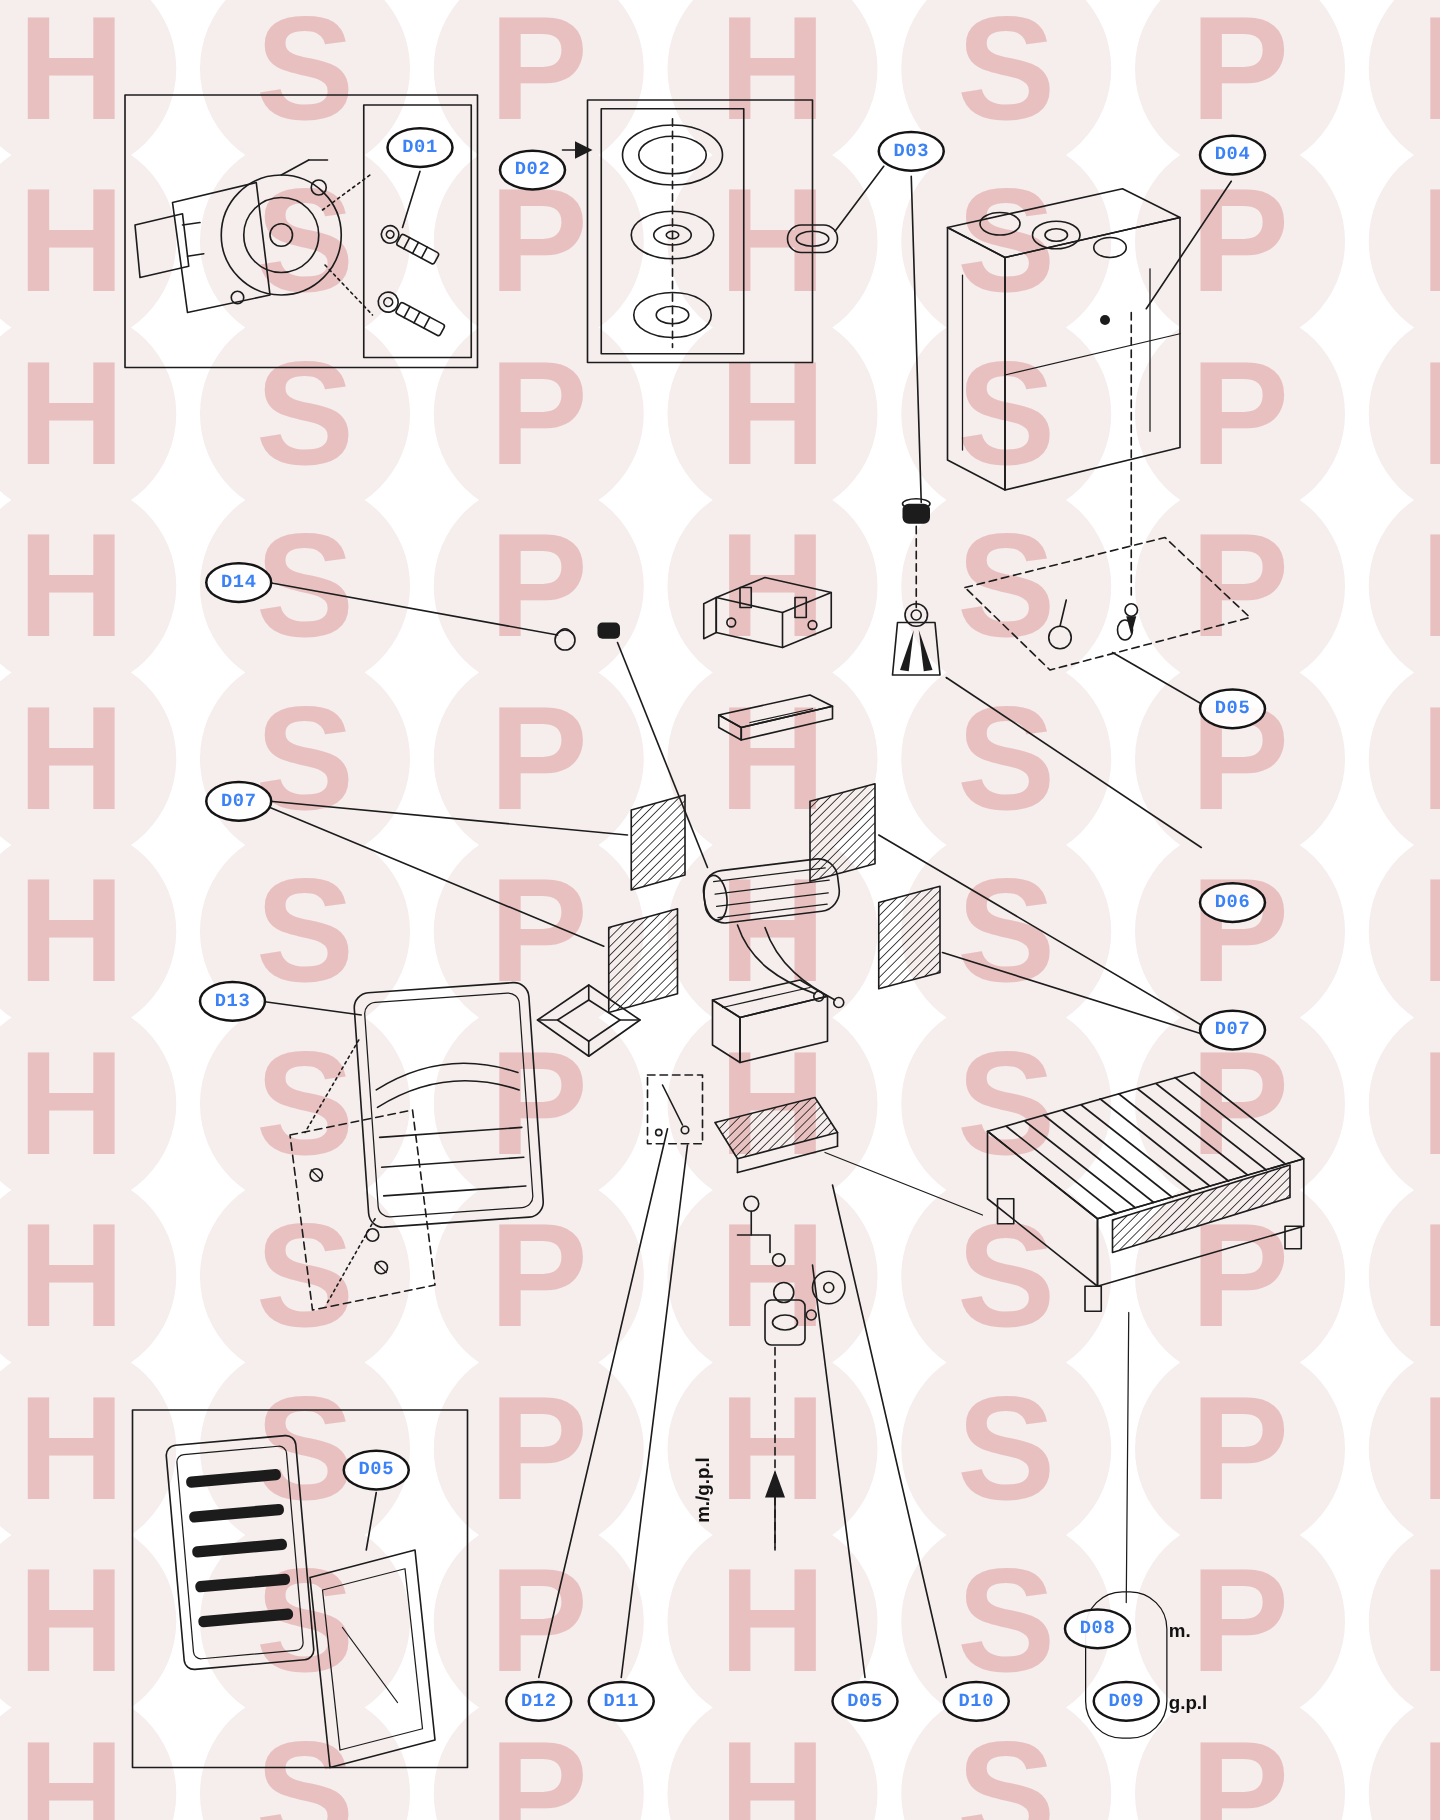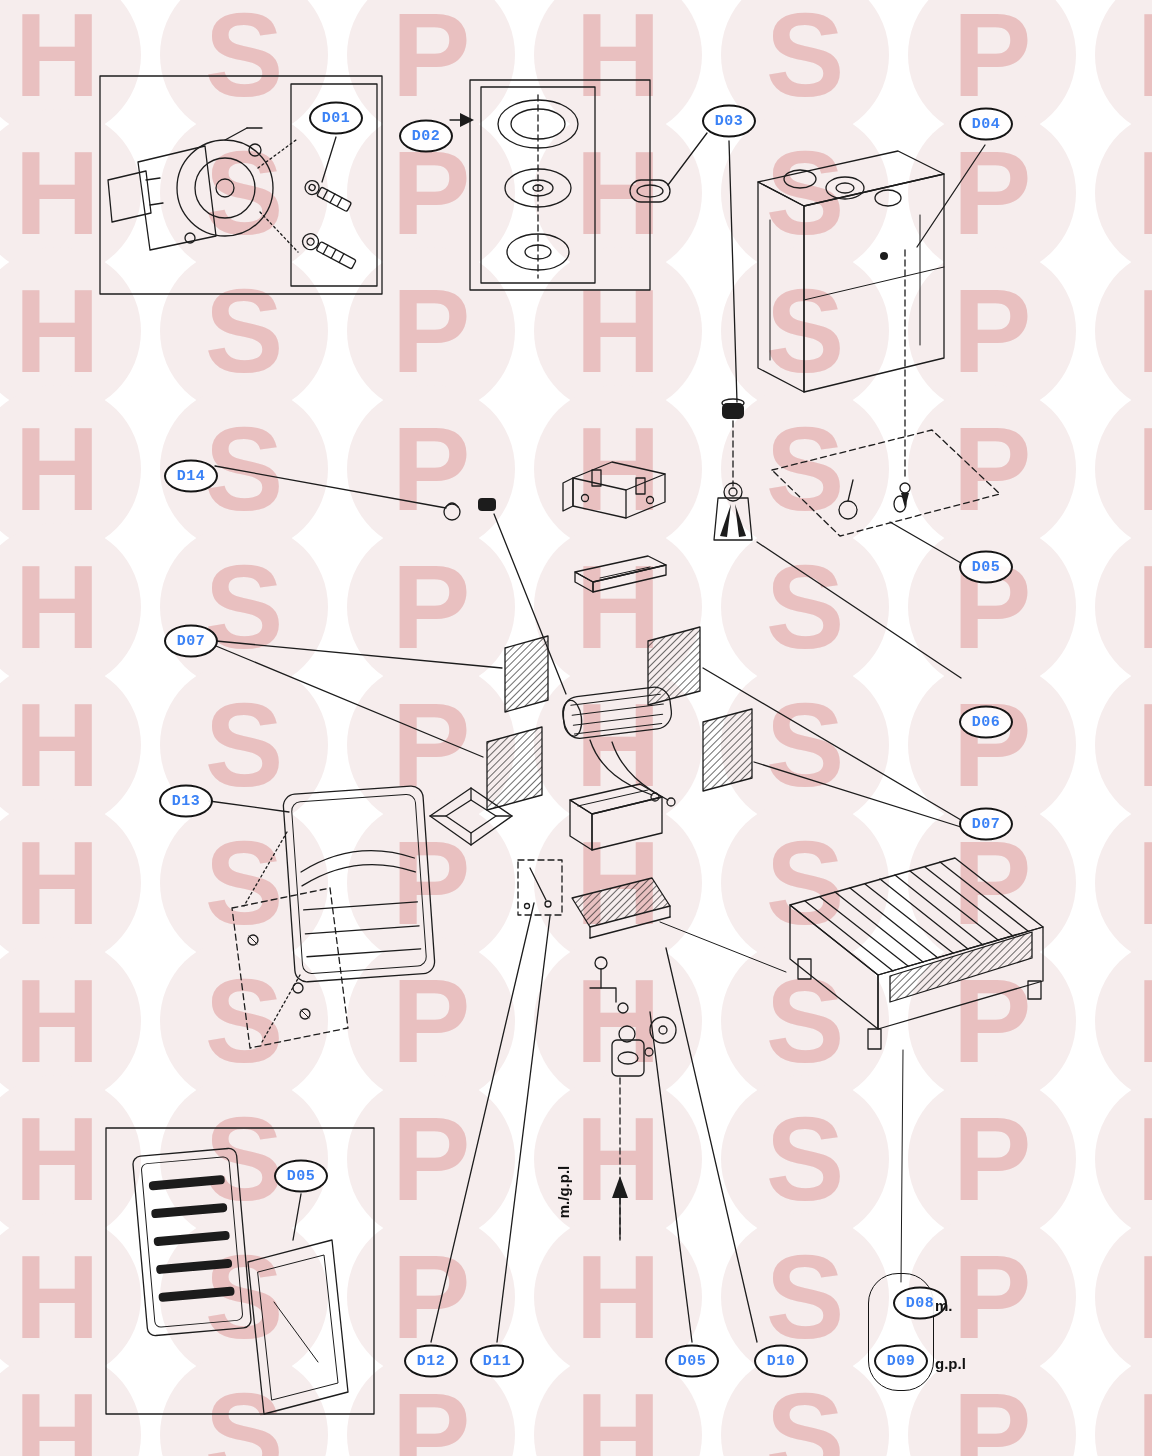--- a/index.html
+++ b/index.html
@@ -408,28 +408,28 @@
 
 <div class="group-outline" style="left:901px;top:1332px;width:64px;height:116px;"></div>
 
 <div id="fuel-label">m./g.p.l</div>
 
 <div id="callouts">
     <div class="callout" style="left: 336px; top: 118px;">D01</div>
     <div class="callout" style="left: 426px; top: 136px;">D02</div>
     <div class="callout" style="left: 729px; top: 121px;">D03</div>
     <div class="callout" style="left: 986px; top: 124px;">D04</div>
-    <div class="callout" style="left: 191px; top: 476px;">D14</div>
+    <div class="callout" style="left: 191px; top: 466px;">D14</div>
     <div class="callout" style="left: 986px; top: 567px;">D05</div>
     <div class="callout" style="left: 191px; top: 641px;">D07</div>
     <div class="callout" style="left: 986px; top: 722px;">D06</div>
     <div class="callout" style="left: 186px; top: 801px;">D13</div>
     <div class="callout" style="left: 986px; top: 824px;">D07</div>
     <div class="callout" style="left: 301px; top: 1176px;">D05</div>
     <div class="callout" style="left: 431px; top: 1361px;">D12</div>
     <div class="callout" style="left: 497px; top: 1361px;">D11</div>
     <div class="callout" style="left: 692px; top: 1361px;">D05</div>
     <div class="callout" style="left: 781px; top: 1361px;">D10</div>
-    <div class="callout" style="left: 920px; top: 1303px;">D08</div>
+    <div class="callout" style="left: 878px; top: 1303px;">D08</div>
     <div class="callout-suffix" style="left: 935px; top: 1305px;">m.</div>
     <div class="callout" style="left: 901px; top: 1361px;">D09</div>
     <div class="callout-suffix" style="left: 935px; top: 1363px;">g.p.l</div>
   </div>
 
 </body></html>

